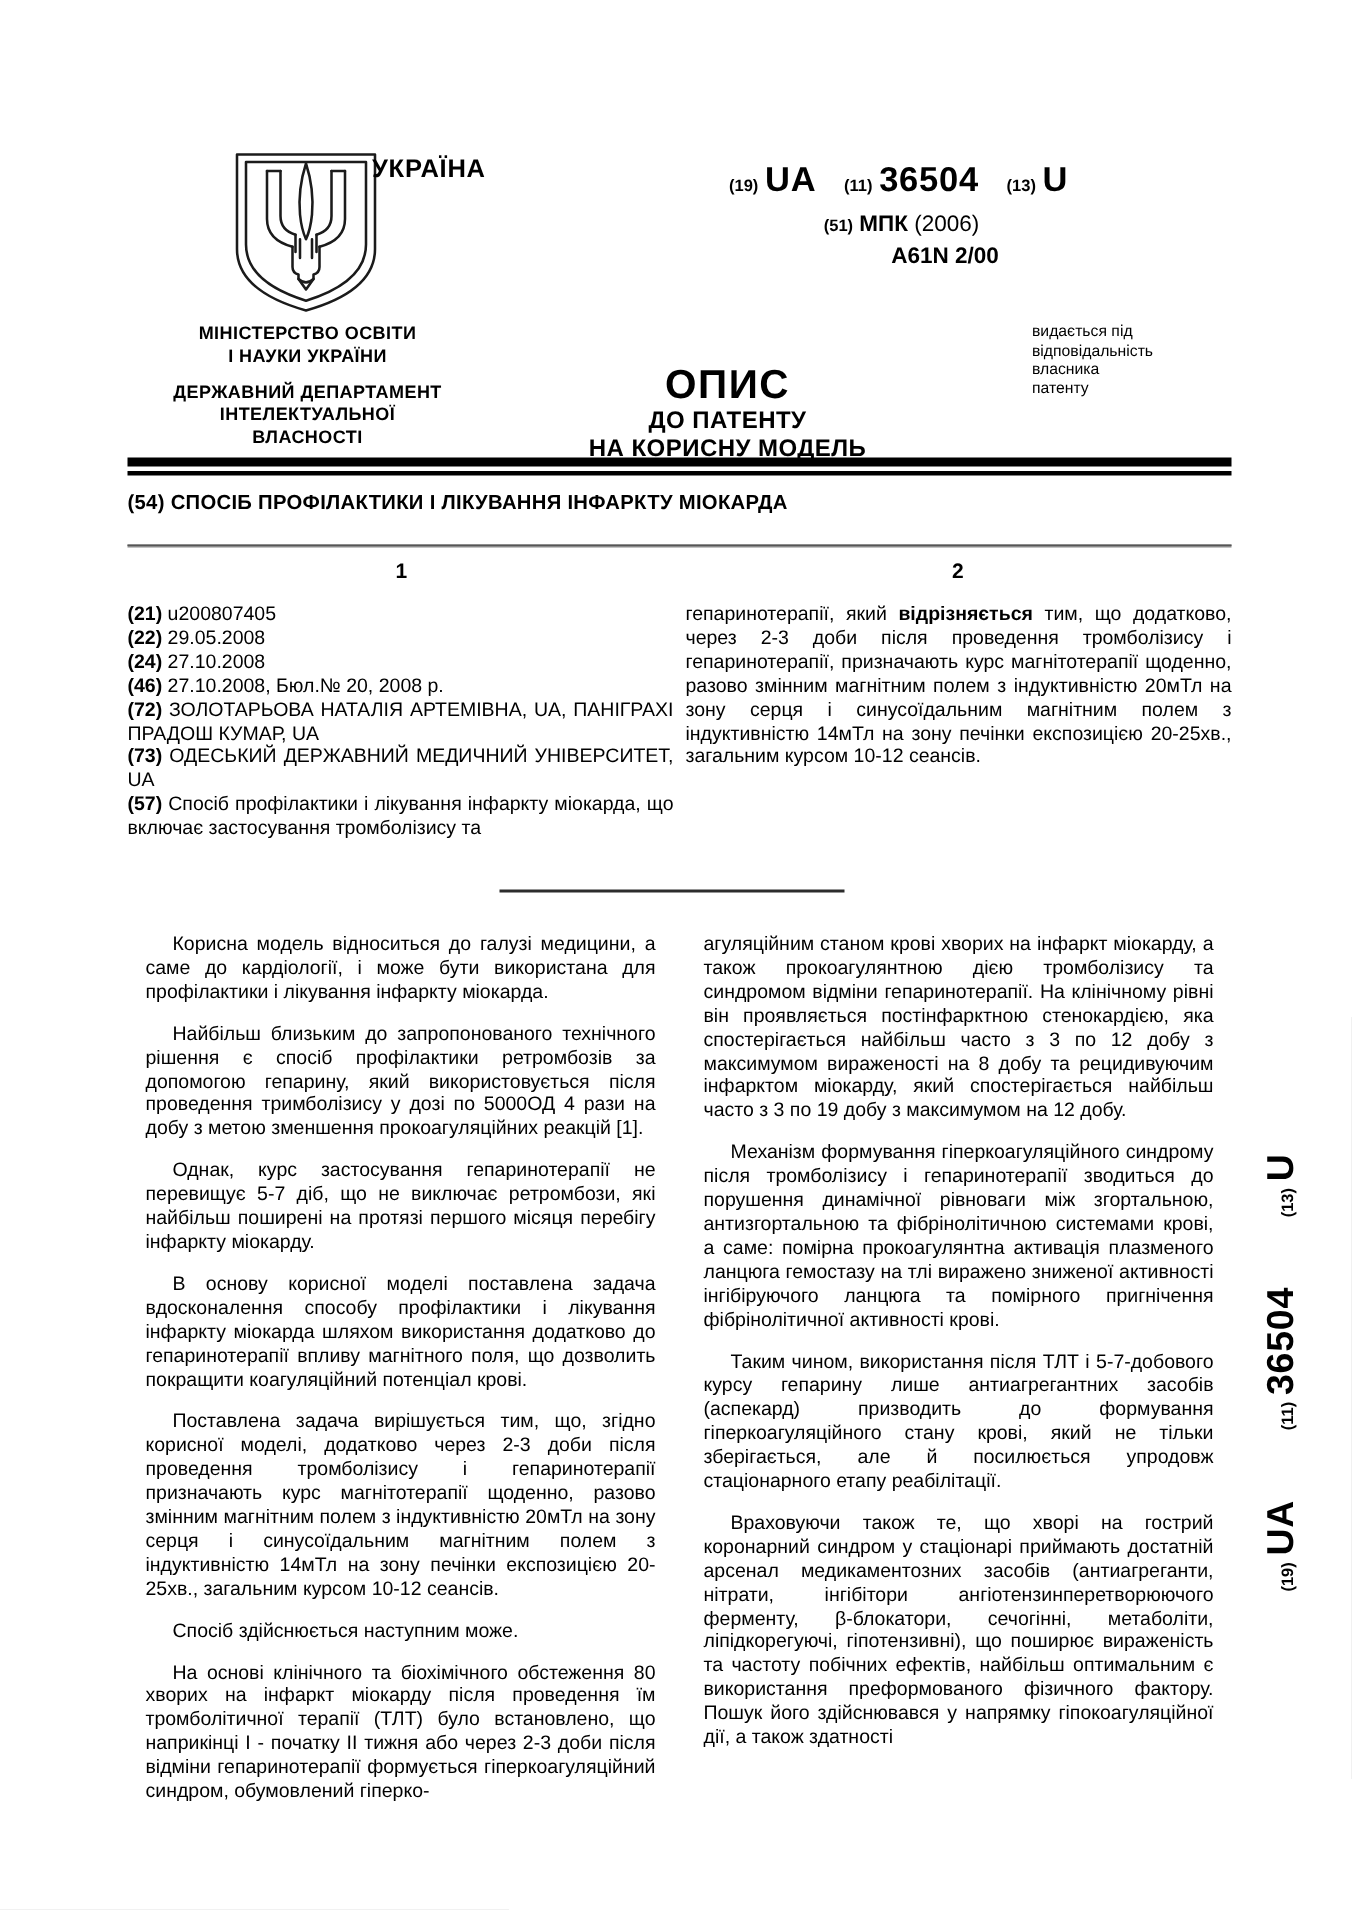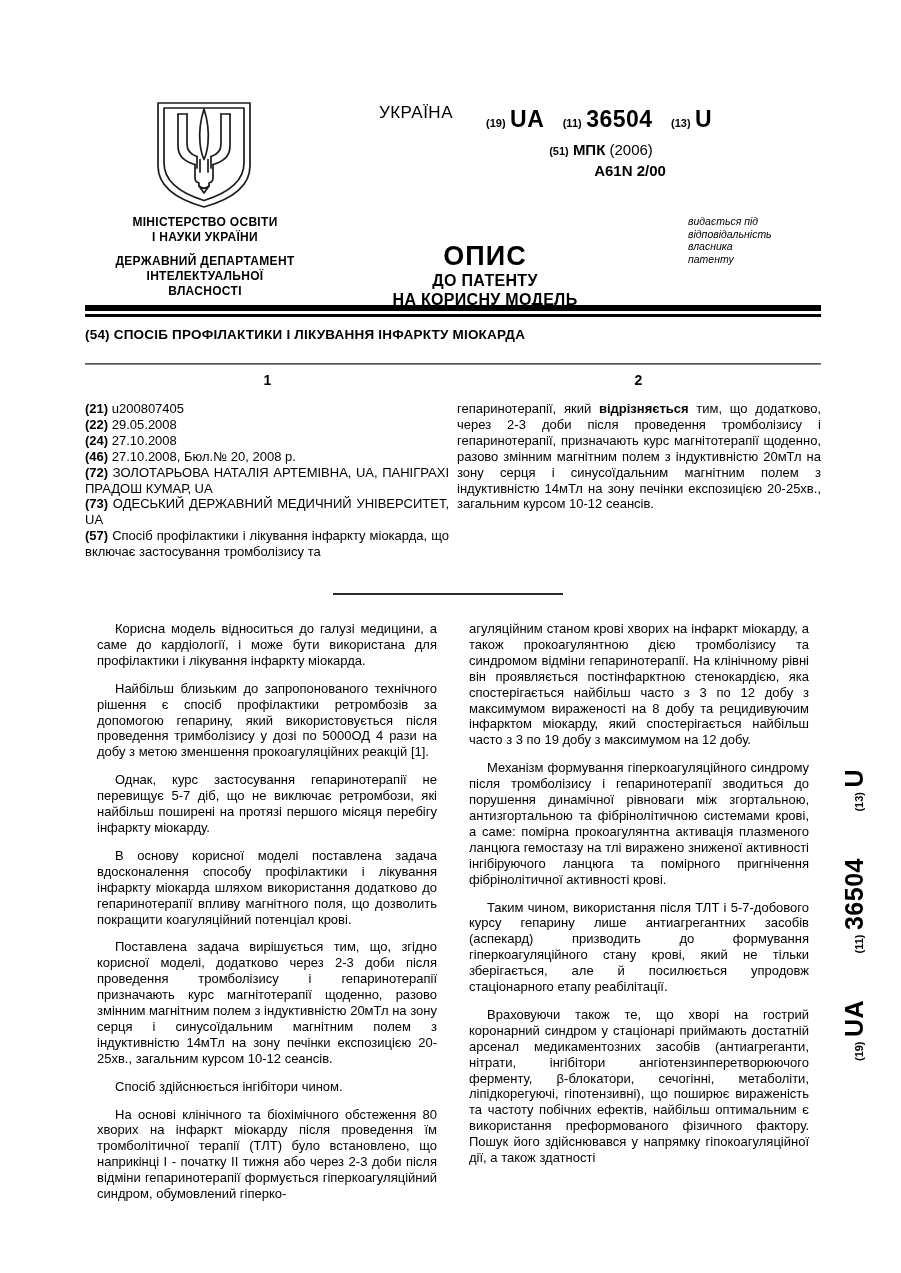--- a/index.html
+++ b/index.html
@@ -14,36 +14,36 @@
   .emblem { position:absolute; left:150px; top:97px; width:108px; height:116px; }
   .emblem svg { width:100%; height:100%; }
   .emblem path { fill:none; stroke:#1b1b1b; stroke-width:1.7; stroke-linejoin:round; stroke-linecap:round; }
   .ministry, .department {
     position:absolute; left:92px; width:226px; text-align:center;
     font-weight:bold; font-size:12px; line-height:15px; letter-spacing:0.3px;
   }
   .ministry { top:215px; }
   .department { top:254px; }
   .country {
-    position:absolute; left:248px; top:103px; width:205px; text-align:right;
-    font-weight:normal; font-size:17px; letter-spacing:0.5px;
+    position:absolute; left:248px; top:103px; width:205px; text-align:left;
+    font-weight:bold; font-size:17px; letter-spacing:0.5px;
   }
   .codes-row { position:absolute; left:486px; top:106px; width:330px; white-space:nowrap; }
   .code-group { display:inline-block; }
   .code-group + .code-group { margin-left:14px; }
   .code-label { font-size:11px; font-weight:bold; }
   .code-value { font-size:23px; font-weight:bold; letter-spacing:0.5px; }
   .ipc-line { position:absolute; left:476px; top:141px; width:250px; text-align:center; font-size:15px; }
   .ipc-line .code-label { font-size:11px; }
   .ipc-bold { font-weight:bold; }
   .ipc-code { position:absolute; left:505px; top:162px; width:250px; text-align:center; font-size:15px; font-weight:bold; }
   .doc-type { position:absolute; left:375px; top:219px; width:220px; text-align:center; }
   .doc-type-title { font-size:27px; font-weight:bold; letter-spacing:1px; line-height:30px;margin-top:22px; }
   .doc-type-line { font-size:16px; font-weight:bold; line-height:19px; letter-spacing:0.3px; }
-  .disclaimer { position:absolute; left:688px; top:215px; font-size:10.5px; line-height:12.5px;font-style:italic; }
+  .disclaimer { position:absolute; left:688px; top:215px; font-size:10.5px; line-height:12.5px; }
   
   .rule { position:absolute; left:85px; width:736px; background:#000; }
   .rule-thick { top:305px; height:6px; }
   .rule-thin  { top:314px; height:3px; }
   .rule-gray  { position:absolute; left:85px; top:363px; width:736px; height:2px;
                 background:#8a8a8a; border-top:1px solid #555; }
   .divider-short { position:absolute; left:333px; top:593px; width:230px; height:2px; background:#2c2c2c; }
   
   .title54 { position:absolute; left:85px; top:327px; width:736px; font-size:13.5px; font-weight:bold; letter-spacing:0.2px; }
   .colnum { position:absolute; top:372px; width:363px; text-align:center; font-size:14px; font-weight:bold; }
@@ -154,21 +154,21 @@
   </div>
 
   <div class="divider-short"></div>
 
   <div class="col body-left">
       <p class="para">Корисна модель відноситься до галузі медицини, а саме до кардіології, і може бути використана для профілактики і лікування інфаркту міокарда.</p>
       <p class="para">Найбільш близьким до запропонованого технічного рішення є спосіб профілактики ретромбозів за допомогою гепарину, який використовується після проведення тримболізису у дозі по 5000ОД 4 рази на добу з метою зменшення прокоагуляційних реакцій [1].</p>
       <p class="para">Однак, курс застосування гепаринотерапії не перевищує 5-7 діб, що не виключає ретромбози, які найбільш поширені на протязі першого місяця перебігу інфаркту міокарду.</p>
       <p class="para">В основу корисної моделі поставлена задача вдосконалення способу профілактики і лікування інфаркту міокарда шляхом використання додатково до гепаринотерапії впливу магнітного поля, що дозволить покращити коагуляційний потенціал крові.</p>
       <p class="para">Поставлена задача вирішується тим, що, згідно корисної моделі, додатково через 2-3 доби після проведення тромболізису і гепаринотерапії призначають курс магнітотерапії щоденно, разово змінним магнітним полем з індуктивністю 20мТл на зону серця і синусоїдальним магнітним полем з індуктивністю 14мТл на зону печінки експозицією 20-25хв., загальним курсом 10-12 сеансів.</p>
-      <p class="para">Спосіб здійснюється інгібітори чином.</p>
+      <p class="para">Спосіб здійснюється наступним може.</p>
       <p class="para">На основі клінічного та біохімічного обстеження 80 хворих на інфаркт міокарду після проведення їм тромболітичної терапії (ТЛТ) було встановлено, що наприкінці I - початку II тижня або через 2-3 доби після відміни гепаринотерапії формується гіперкоагуляційний синдром, обумовлений гіперко-</p>
     </div>
   <div class="col body-right">
       <p class="para cont">агуляційним станом крові хворих на інфаркт міокарду, а також прокоагулянтною дією тромболізису та синдромом відміни гепаринотерапії. На клінічному рівні він проявляється постінфарктною стенокардією, яка спостерігається найбільш часто з 3 по 12 добу з максимумом вираженості на 8 добу та рецидивуючим інфарктом міокарду, який спостерігається найбільш часто з 3 по 19 добу з максимумом на 12 добу.</p>
       <p class="para">Механізм формування гіперкоагуляційного синдрому після тромболізису і гепаринотерапії зводиться до порушення динамічної рівноваги між згортальною, антизгортальною та фібрінолітичною системами крові, а саме: помірна прокоагулянтна активація плазменого ланцюга гемостазу на тлі виражено зниженої активності інгібіруючого ланцюга та помірного пригнічення фібрінолітичної активності крові.</p>
       <p class="para">Таким чином, використання після ТЛТ і 5-7-добового курсу гепарину лише антиагрегантних засобів (аспекард) призводить до формування гіперкоагуляційного стану крові, який не тільки зберігається, але й посилюється упродовж стаціонарного етапу реабілітації.</p>
       <p class="para">Враховуючи також те, що хворі на гострий коронарний синдром у стаціонарі приймають достатній арсенал медикаментозних засобів (антиагреганти, нітрати, інгібітори ангіотензинперетворюючого ферменту, β-блокатори, сечогінні, метаболіти, ліпідкорегуючі, гіпотензивні), що поширює вираженість та частоту побічних ефектів, найбільш оптимальним є використання преформованого фізичного фактору. Пошук його здійснювався у напрямку гіпокоагуляційної дії, а також здатності</p>
     </div>
 
   <div class="vertical-code">

